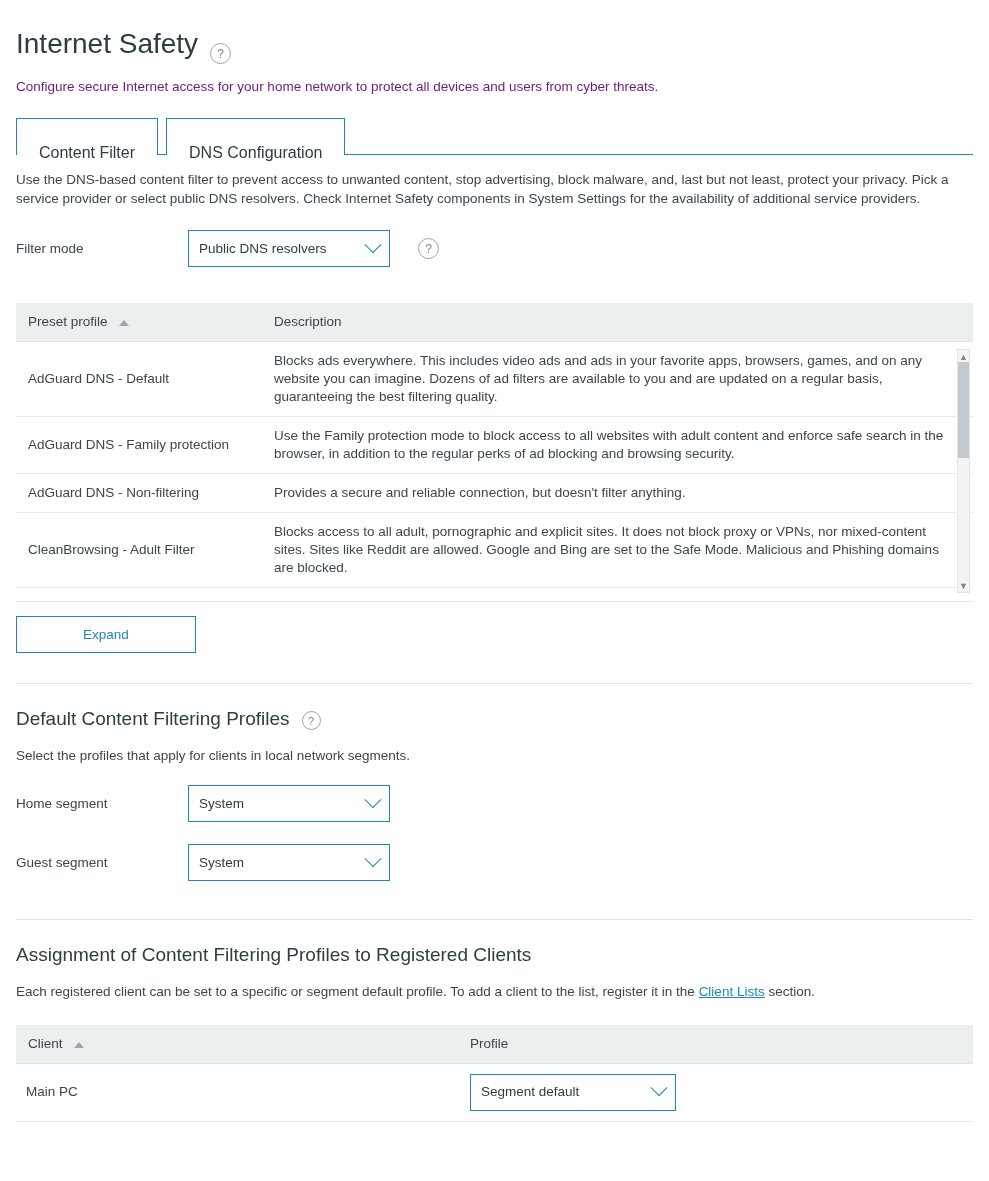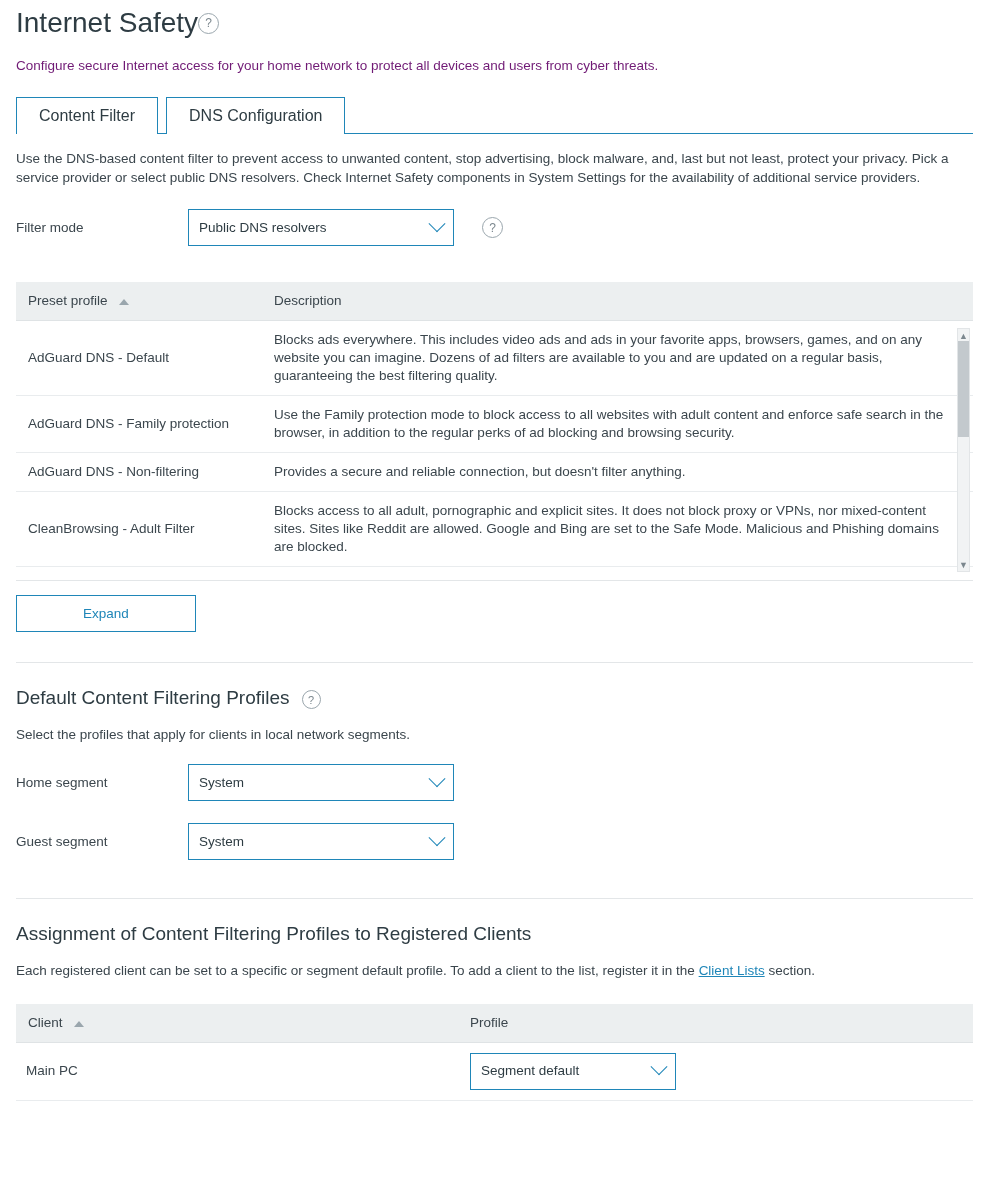--- a/index.html
+++ b/index.html
@@ -11,22 +11,23 @@
     color: #333333;
   }
   .page {
     width: 989px;
     padding: 0 16px;
     position: relative;
   }
   
   .title-row {
     display: flex;
-    align-items: center;
-    padding-top: 3px;
+    align-items: flex-end;
+    gap: 12px;
+    padding-top: 24px;
   }
   h1.page-title {
     font-size: 28px;
     font-weight: 400;
     color: #2e3c43;
     margin: 0;
     line-height: 40px;
   }
   .help-circle {
     width: 21px; height: 21px;
@@ -52,21 +53,21 @@
   .tabs {
     display: flex;
     align-items: flex-end;
     margin-top: 22px;
     border-bottom: 1px solid #1f86b8;
     height: 37px;
   }
   .tab {
     height: 37px;
     line-height: 35px;
-    padding: 0 22px;
+    padding: 16px 22px;
     font-size: 16px;
     color: #1f86b8;
     border: 1px solid #1f86b8;
     border-bottom: none;
     background: #ffffff;
     cursor: pointer;
     margin-right: 8px;
     position: relative;
     top: 1px;
   }
@@ -88,21 +89,21 @@
     align-items: center;
     margin-top: 22px;
   }
   .form-label {
     width: 172px;
     font-size: 13.5px;
     color: #3b464d;
     flex: none;
   }
   .select {
-    width: 266px;
+    width: 202px;
     height: 37px;
     border: 1px solid #1f86b8;
     background: #ffffff;
     display: flex;
     align-items: center;
     padding: 0 10px;
     font-size: 13.5px;
     color: #2e3c43;
     justify-content: space-between;
     cursor: pointer;

